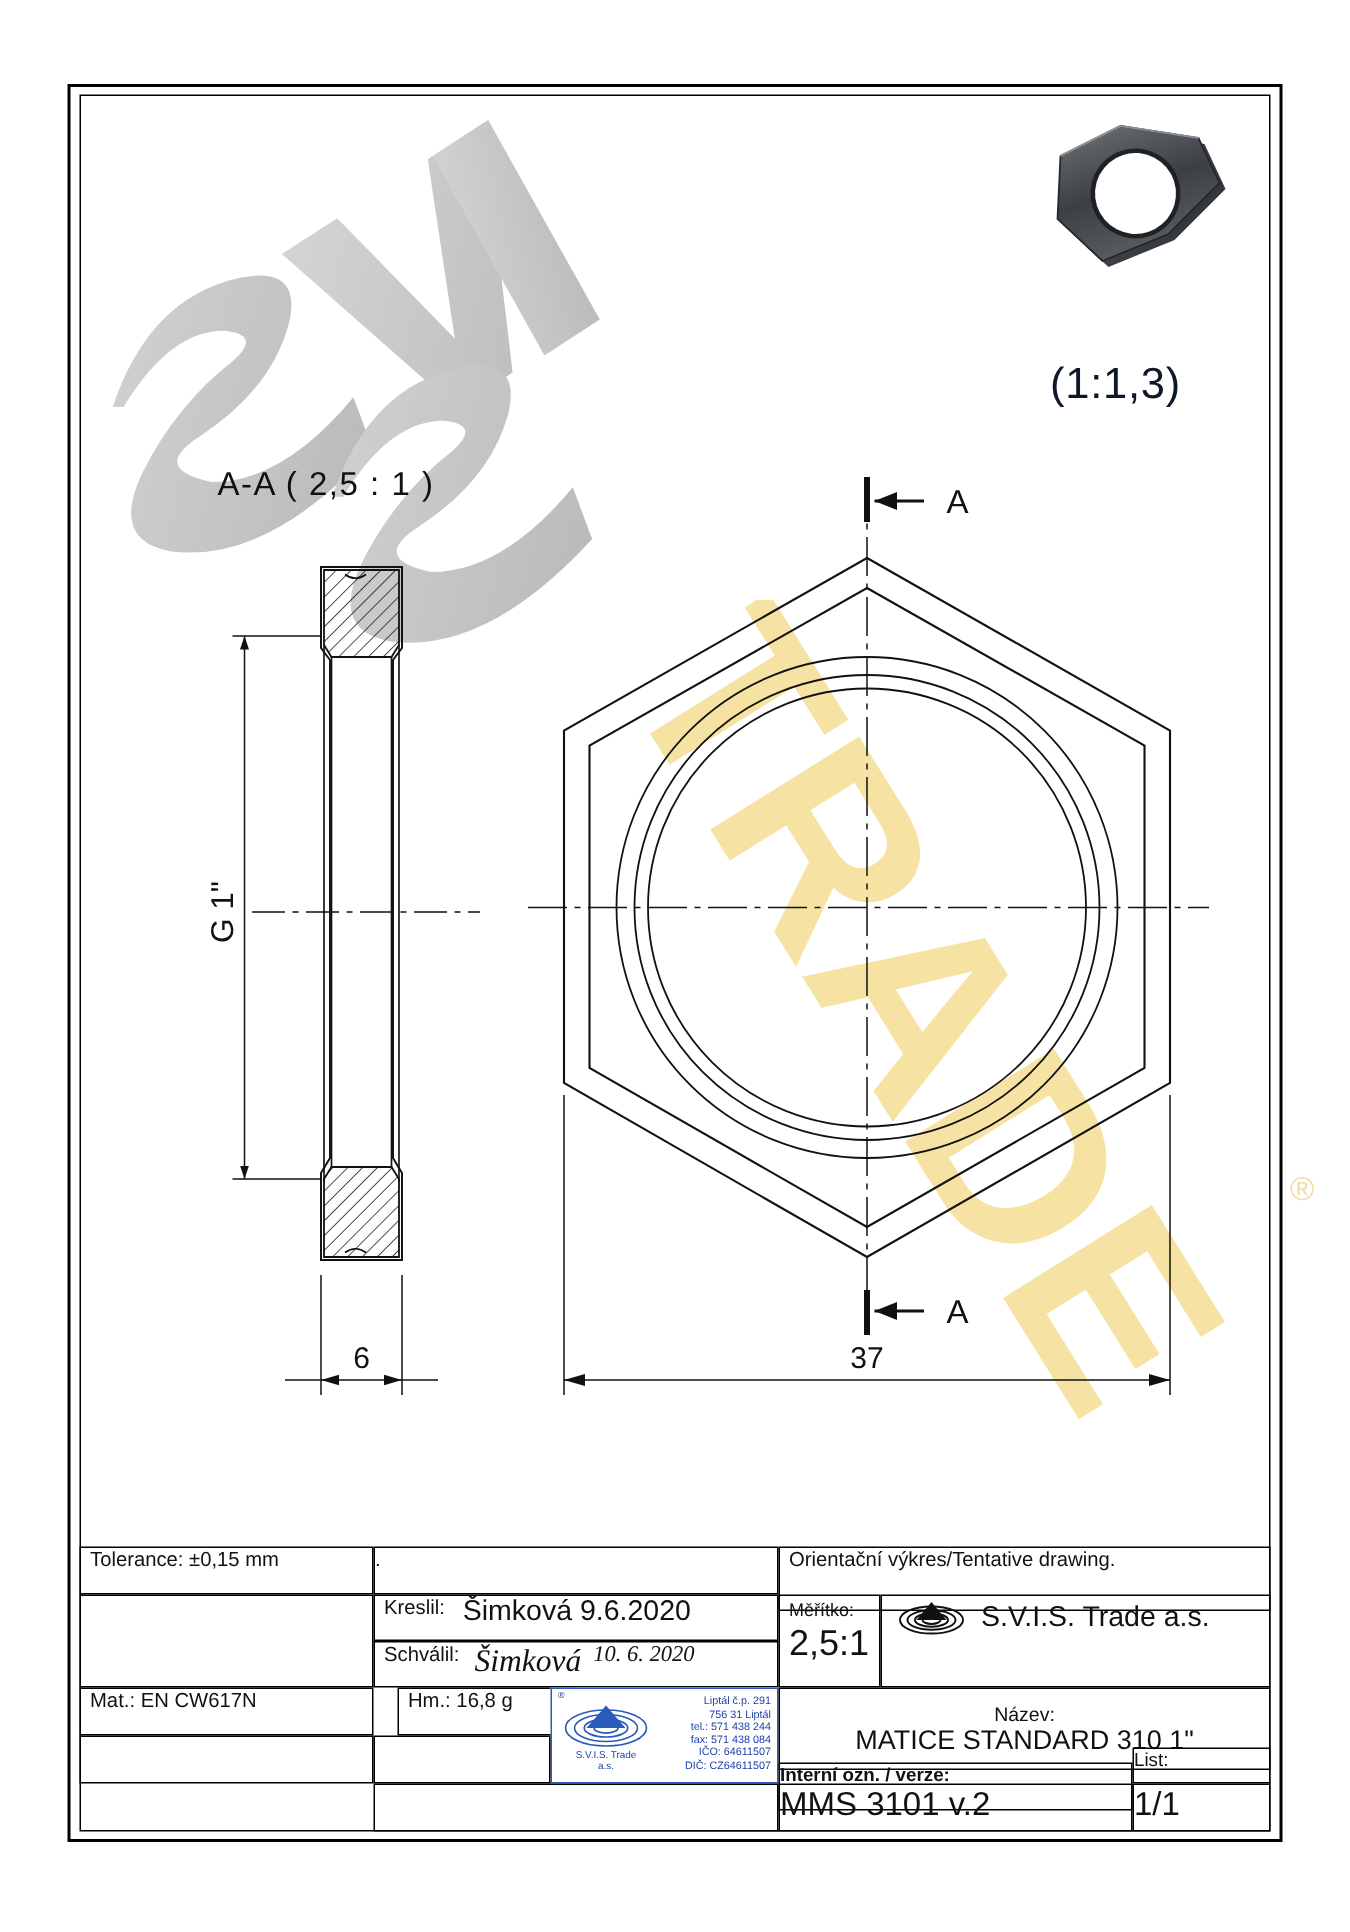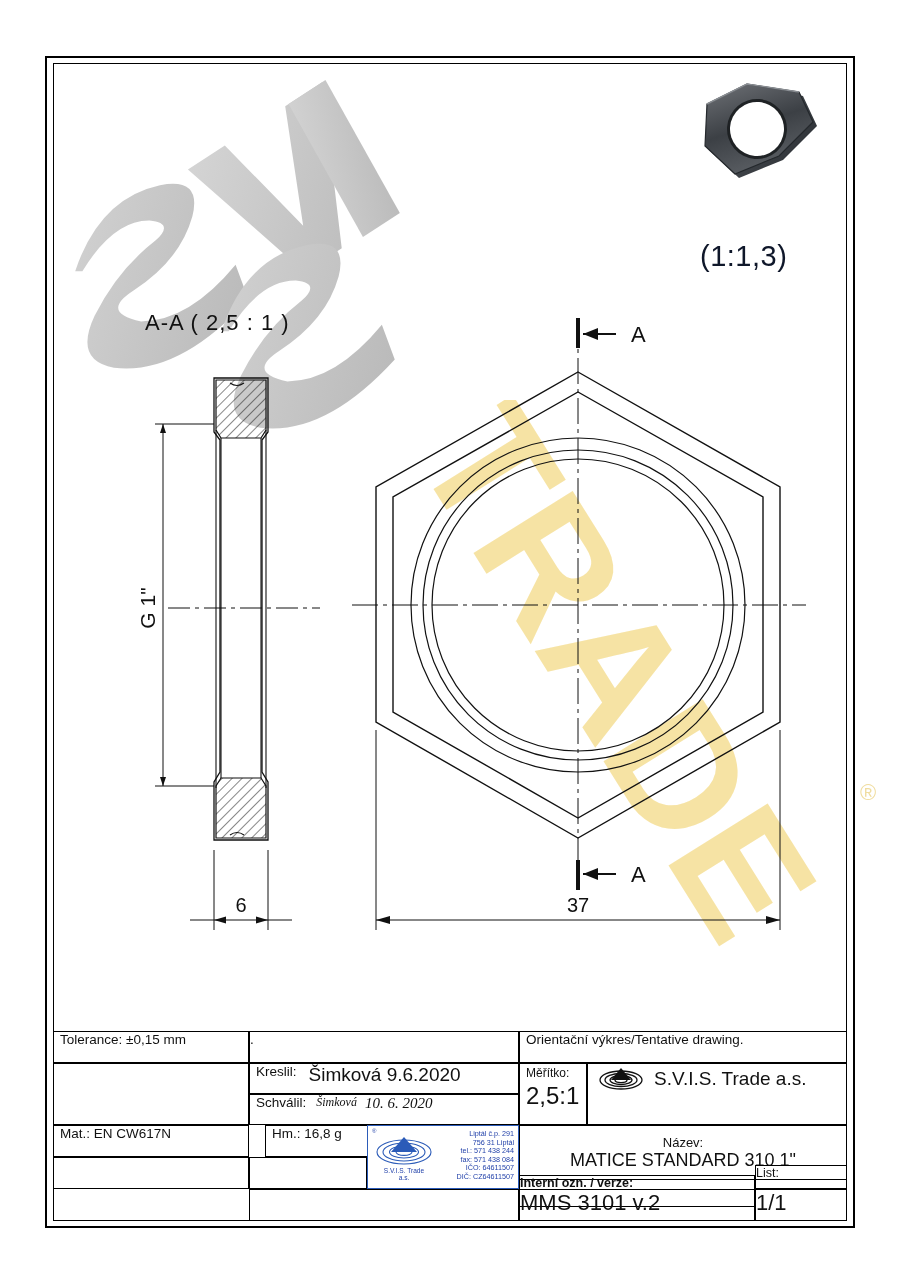--- a/index.html
+++ b/index.html
@@ -181,33 +181,33 @@
   </svg>
 
   <div class="tb">
 
     <div class="cell" style="left:0;top:0;width:196px;height:32px;">
       <span class="txt">Tolerance: ±0,15 mm</span>
     </div>
     <div class="cell" style="left:196px;top:0;width:270px;height:32px;">
       <span class="txt center" style="width:100%;">.</span>
     </div>
-    <div class="cell" style="left:466px;top:0;width:328px;height:32px;">
+    <div class="cell" style="left:466px;top:0;width:328px;height:43px;">
       <span class="txt">Orientační výkres/Tentative drawing.</span>
     </div>
 
     <div class="cell" style="left:0;top:32px;width:196px;height:62px;"></div>
 
     <div class="cell" style="left:196px;top:32px;width:270px;height:31px;">
       <span class="txt">Kreslil:</span>
       <span class="txt big" style="padding-left:12px;">Šimková 9.6.2020</span>
     </div>
     <div class="cell" style="left:196px;top:63px;width:270px;height:31px;">
       <span class="txt">Schválil:</span>
-      <span class="txt hand" style="font-size:12px;padding-left:10px;">Šimková</span>
+      <span class="txt hand" style="font-size:21px;padding-left:10px;">Šimková</span>
       <span class="txt hand" style="font-size:15px;padding-left:8px;">10. 6. 2020</span>
     </div>
 
     <div class="cell" style="left:466px;top:32px;width:68px;height:62px;flex-direction:column;align-items:flex-start;justify-content:flex-start;">
       <span class="txt" style="font-size:12px;padding-top:2px;">Měřítko:</span>
       <span class="txt" style="font-size:24px;padding-top:2px;">2,5:1</span>
     </div>
 
     <div class="cell" style="left:534px;top:32px;width:260px;height:62px;">
       <div class="logo-wrap">

